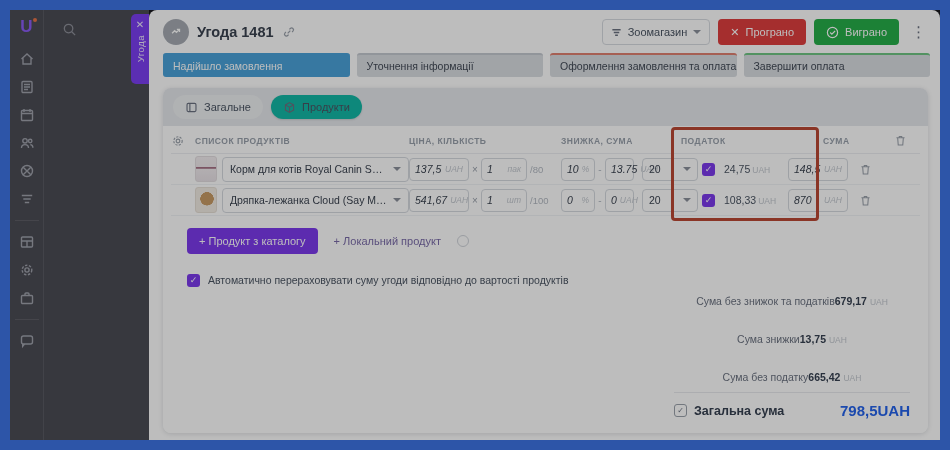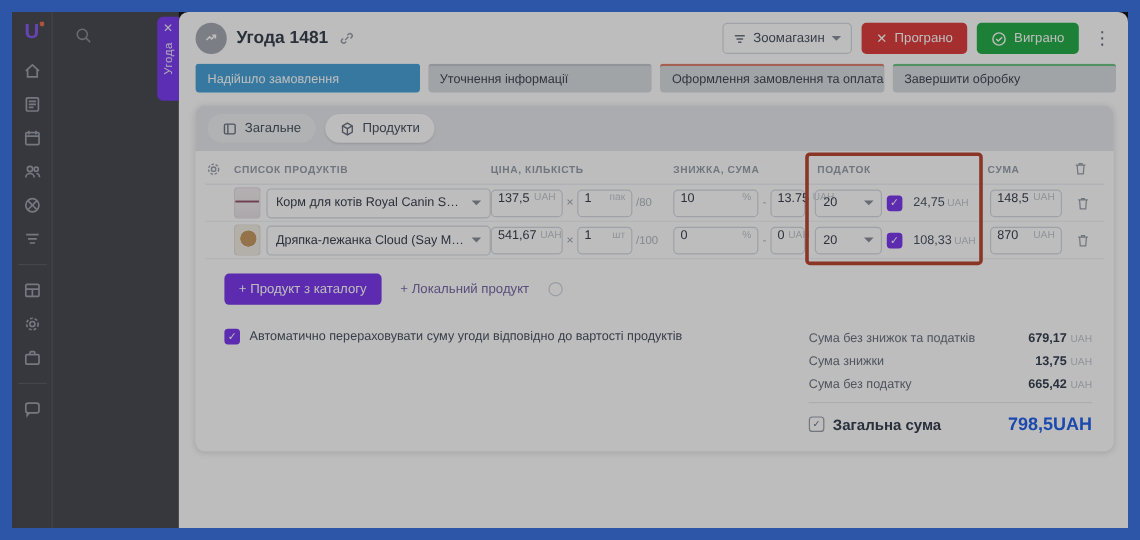--- a/index.html
+++ b/index.html
@@ -38,21 +38,21 @@
   .stages{display:flex;gap:7px;padding:2px 10px 0 14px;align-items:flex-end;}
   .stage{flex:1;height:24px;display:flex;align-items:center;padding-left:10px;font-size:10.5px;border-radius:3px;
     background:#d9dde2;color:#424a56;border-top:2px solid #c4c9d0;cursor:pointer;overflow:hidden;white-space:nowrap;}
   .stage.active{background:#4ba3d9;color:#fff;border-top-color:#4ba3d9;}
   .stage.accent-red{border-top-color:#e08070;}
   .stage.accent-green{border-top-color:#6fc584;}
 
   .contentcard{margin:11px 12px 0 14px;border-radius:8px;box-shadow:0 1px 5px rgba(16,24,40,.14);}
   .tabsbar{background:#e6e8ec;border-radius:8px 8px 0 0;padding:7px 10px;display:flex;gap:8px;}
   .tabpill{display:flex;align-items:center;gap:6px;height:24px;padding:0 12px;border-radius:12px;font-size:11px;color:#4b5563;cursor:pointer;}
-  .tabpill.on{background:#ffffff;box-shadow:0 1px 2px rgba(0,0,0,.12);}
+  .tabpill.on{background:#14b8a6;box-shadow:0 1px 2px rgba(0,0,0,.12);}
   .tabpill.off{background:#eef0f2;}
   .tabpill svg{width:13px;height:13px;color:#6b7280;}
   .cardbody{background:#fff;border-radius:0 0 8px 8px;padding:2px 8px 14px 8px;}
 
   
   .tablewrap{position:relative;}
   .trow{display:flex;align-items:center;}
   .thead{height:26px;border-bottom:1px solid #eceef2;font-size:8.5px;font-weight:bold;letter-spacing:.5px;color:#98a0ab;}
   .prow{height:31px;border-bottom:1px solid #f1f3f6;}
   .c-gear{width:24px;color:#9aa1ab;display:flex;align-items:center;}
@@ -62,50 +62,50 @@
   .c-taxh{width:138px;padding-left:4px;}
   .c-sp3{width:8px;}
   .c-sumh{width:60px;}
   .c-trashh{width:24px;display:flex;justify-content:flex-end;color:#9aa1ab;}
   .c-prod{width:214px;display:flex;align-items:center;gap:5px;}
   .c-price{width:60px;}
   .c-x{width:12px;text-align:center;color:#9aa1ab;font-size:10px;}
   .c-qty{width:46px;}
   .c-stock{width:26px;font-size:9.5px;color:#b3b9c2;padding-left:3px;}
   .c-sp1{width:8px;}
-  .c-pct{width:71px;}
+  .c-pct{width:34px;}
   .c-dash{width:10px;text-align:center;color:#b3b9c2;font-size:10px;}
   .c-amt{width:29px;}
   .c-sp2{width:8px;}
   .c-taxsel{width:60px;padding-right:4px;}
   .c-cb{width:22px;display:flex;align-items:center;}
   .c-taxamt{width:56px;font-size:10.5px;color:#4b5563;white-space:nowrap;}
   .c-taxamt .cur{color:#c3c8cf;font-size:8.5px;margin-left:2px;}
   .c-sum{width:60px;}
   .c-trash{width:24px;display:flex;justify-content:flex-end;color:#9aa1ab;cursor:pointer;}
   .thumb{width:22px;height:26px;border-radius:3px;flex:0 0 auto;}
   .thumb.food{background:linear-gradient(180deg,#f3eef0 0%,#efe9ec 40%,#8e4a63 45%,#f0ebee 52%,#e9e2e7 100%);border:1px solid #e3dde1;}
   .thumb.scratcher{background:radial-gradient(circle at 55% 45%,#c89b66 0 38%,#f2ece4 40% 100%);border:1px solid #e6dfd6;}
   .selbox{flex:1;display:flex;align-items:center;justify-content:space-between;height:25px;border:1px solid #d5d9df;border-radius:4px;padding:0 7px;font-size:10.5px;color:#3b4350;cursor:pointer;overflow:hidden;}
   .selbox .txt{white-space:nowrap;overflow:hidden;text-overflow:ellipsis;margin-right:5px;}
-  .ibox{display:flex;justify-content:space-between;height:23px;border:1px solid #d5d9df;border-radius:4px;padding:0 5px;font-size:10.5px;color:#3b4350;background:#fff;}
+  .ibox{display:flex;align-items:center;justify-content:space-between;height:23px;border:1px solid #d5d9df;border-radius:4px;padding:0 5px;font-size:10.5px;color:#3b4350;background:#fff;font-style:italic;}
   .ibox .suf{color:#c3c8cf;font-size:8.5px;margin-left:3px;}
   .taxsel{display:flex;align-items:center;justify-content:space-between;height:23px;border:1px solid #d5d9df;border-radius:4px;padding:0 6px;font-size:10.5px;color:#3b4350;cursor:pointer;}
   .cb{width:13px;height:13px;border-radius:3px;background:#7c3aed;color:#fff;font-size:9px;line-height:13px;text-align:center;cursor:pointer;}
   .hlbox{position:absolute;left:500px;top:-1px;width:148px;height:94px;border:3px solid #8a3526;border-radius:4px;z-index:60;pointer-events:none;}
 
   .addrow{display:flex;align-items:center;gap:16px;margin:12px 0 0 16px;}
   .addbtn{height:26px;border:none;border-radius:4px;background:#7c3aed;color:#fff;font-size:11px;padding:0 12px;cursor:pointer;}
   .ghostbtn{background:none;border:none;color:#7a6ba8;font-size:11px;cursor:pointer;padding:0;}
   .helpcirc{width:12px;height:12px;border:1px solid #d0d4da;border-radius:50%;display:inline-block;}
 
   .bottom{display:flex;align-items:flex-start;margin:18px 0 0 16px;}
   .recalc{display:flex;align-items:flex-start;gap:8px;max-width:420px;font-size:10.5px;color:#4b5563;padding-top:2px;}
   .summary{margin-left:auto;width:246px;padding-right:10px;}
-  .srow{display:flex;justify-content:space-between;align-items:center;padding:3.5px 0;font-size:10.5px;}
+  .srow{display:flex;justify-content:center;align-items:center;padding:3.5px 0;font-size:10.5px;margin-top:19px;}
   .srow .lab{color:#6b7280;}
   .srow .val{color:#374151;font-weight:bold;}
   .srow .cur{color:#c3c8cf;font-size:8.5px;margin-left:3px;font-weight:normal;}
   .totrow{display:flex;align-items:center;border-top:1px solid #e8eaee;margin-top:6px;padding-top:9px;}
   .totrow .ticksq{width:13px;height:13px;border:1.5px solid #9aa1ab;border-radius:3px;color:#6b7280;font-size:8px;line-height:11px;text-align:center;margin-right:7px;}
   .totrow .lab{font-size:12.5px;font-weight:bold;color:#374151;}
   .totrow .val{margin-left:auto;font-size:15px;font-weight:bold;color:#2563eb;}
 
   .dim{position:absolute;inset:0;background:rgba(0,0,0,.26);z-index:50;pointer-events:none;}
   svg{display:block;}
@@ -241,21 +241,21 @@
       <div class="stage active">
             <span>Надійшло замовлення</span>
           </div>
       <div class="stage">
             <span>Уточнення інформації</span>
           </div>
       <div class="stage accent-red">
             <span>Оформлення замовлення та оплата</span>
           </div>
       <div class="stage accent-green">
-            <span>Завершити обробку</span>
+            <span>Завершити оплата</span>
           </div>
     </div>
 
     <div class="contentcard">
       <div class="tabsbar">
         <div class="tabpill off">
           <svg viewBox="0 0 16 16" fill="none" stroke="currentColor" stroke-width="1.4">
                 <rect x="2.5" y="3" width="11" height="10" rx="1.5"></rect>
                 <path d="M6 3v10"></path>
               </svg>

